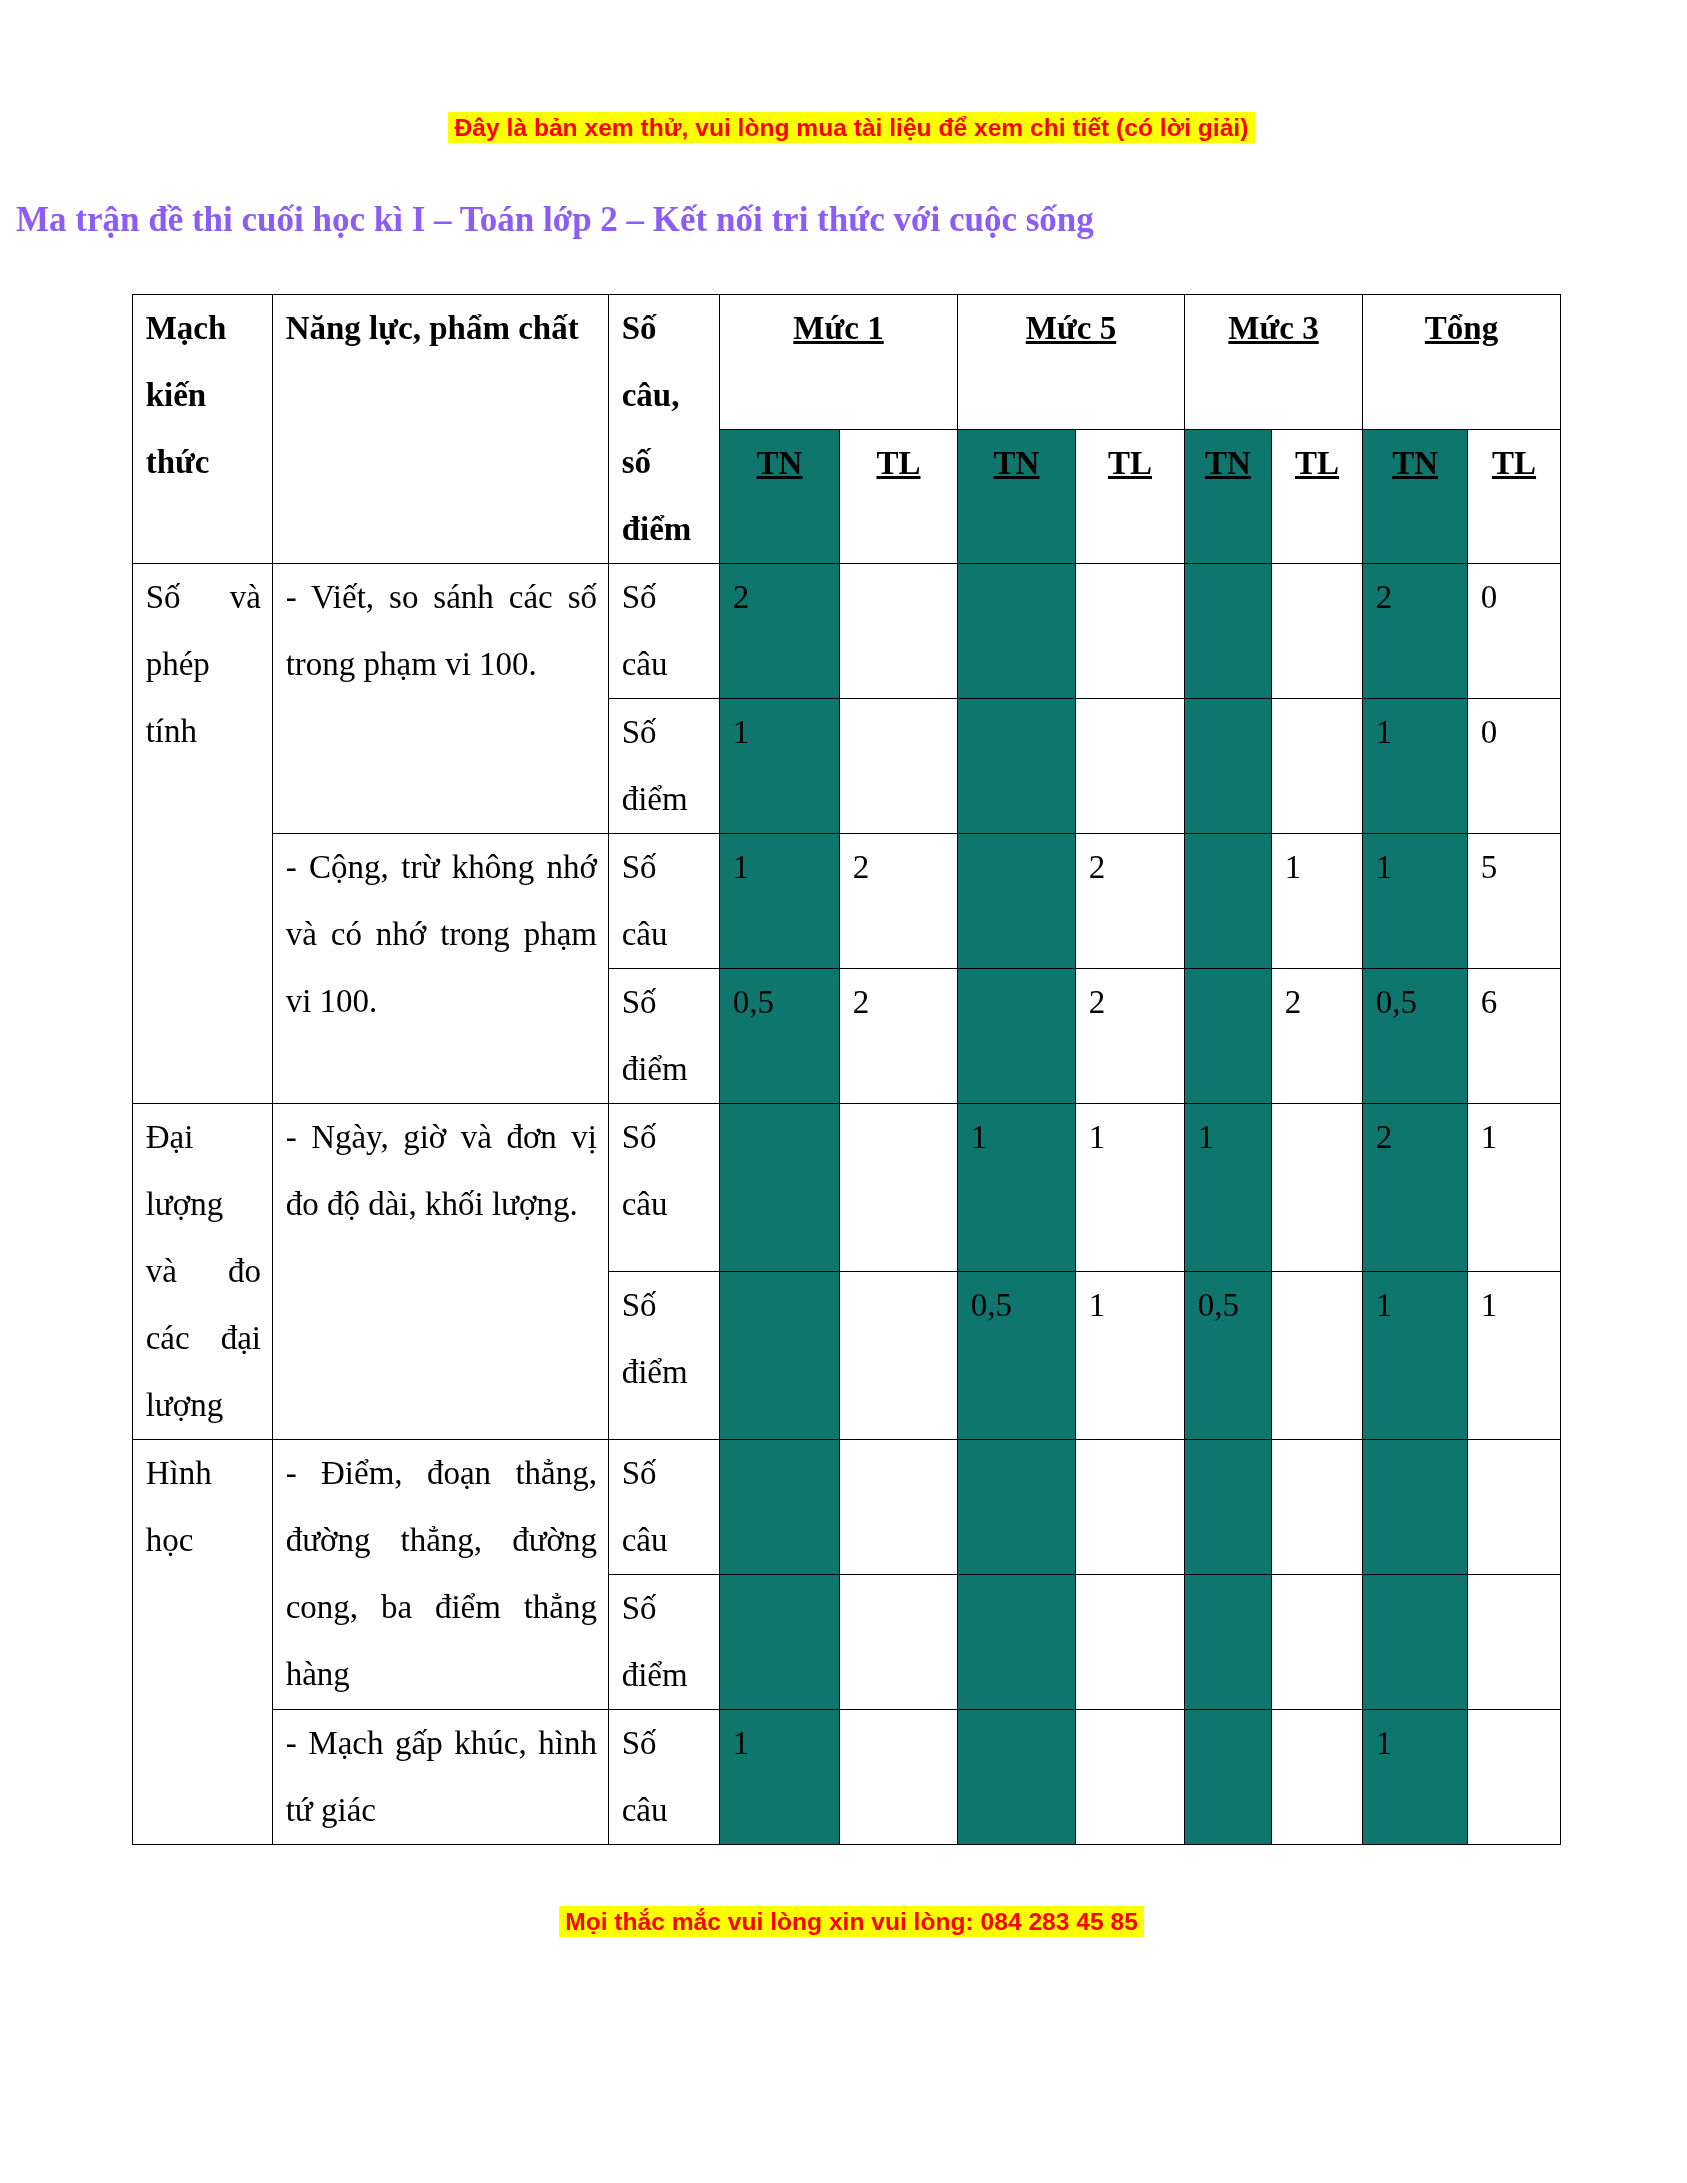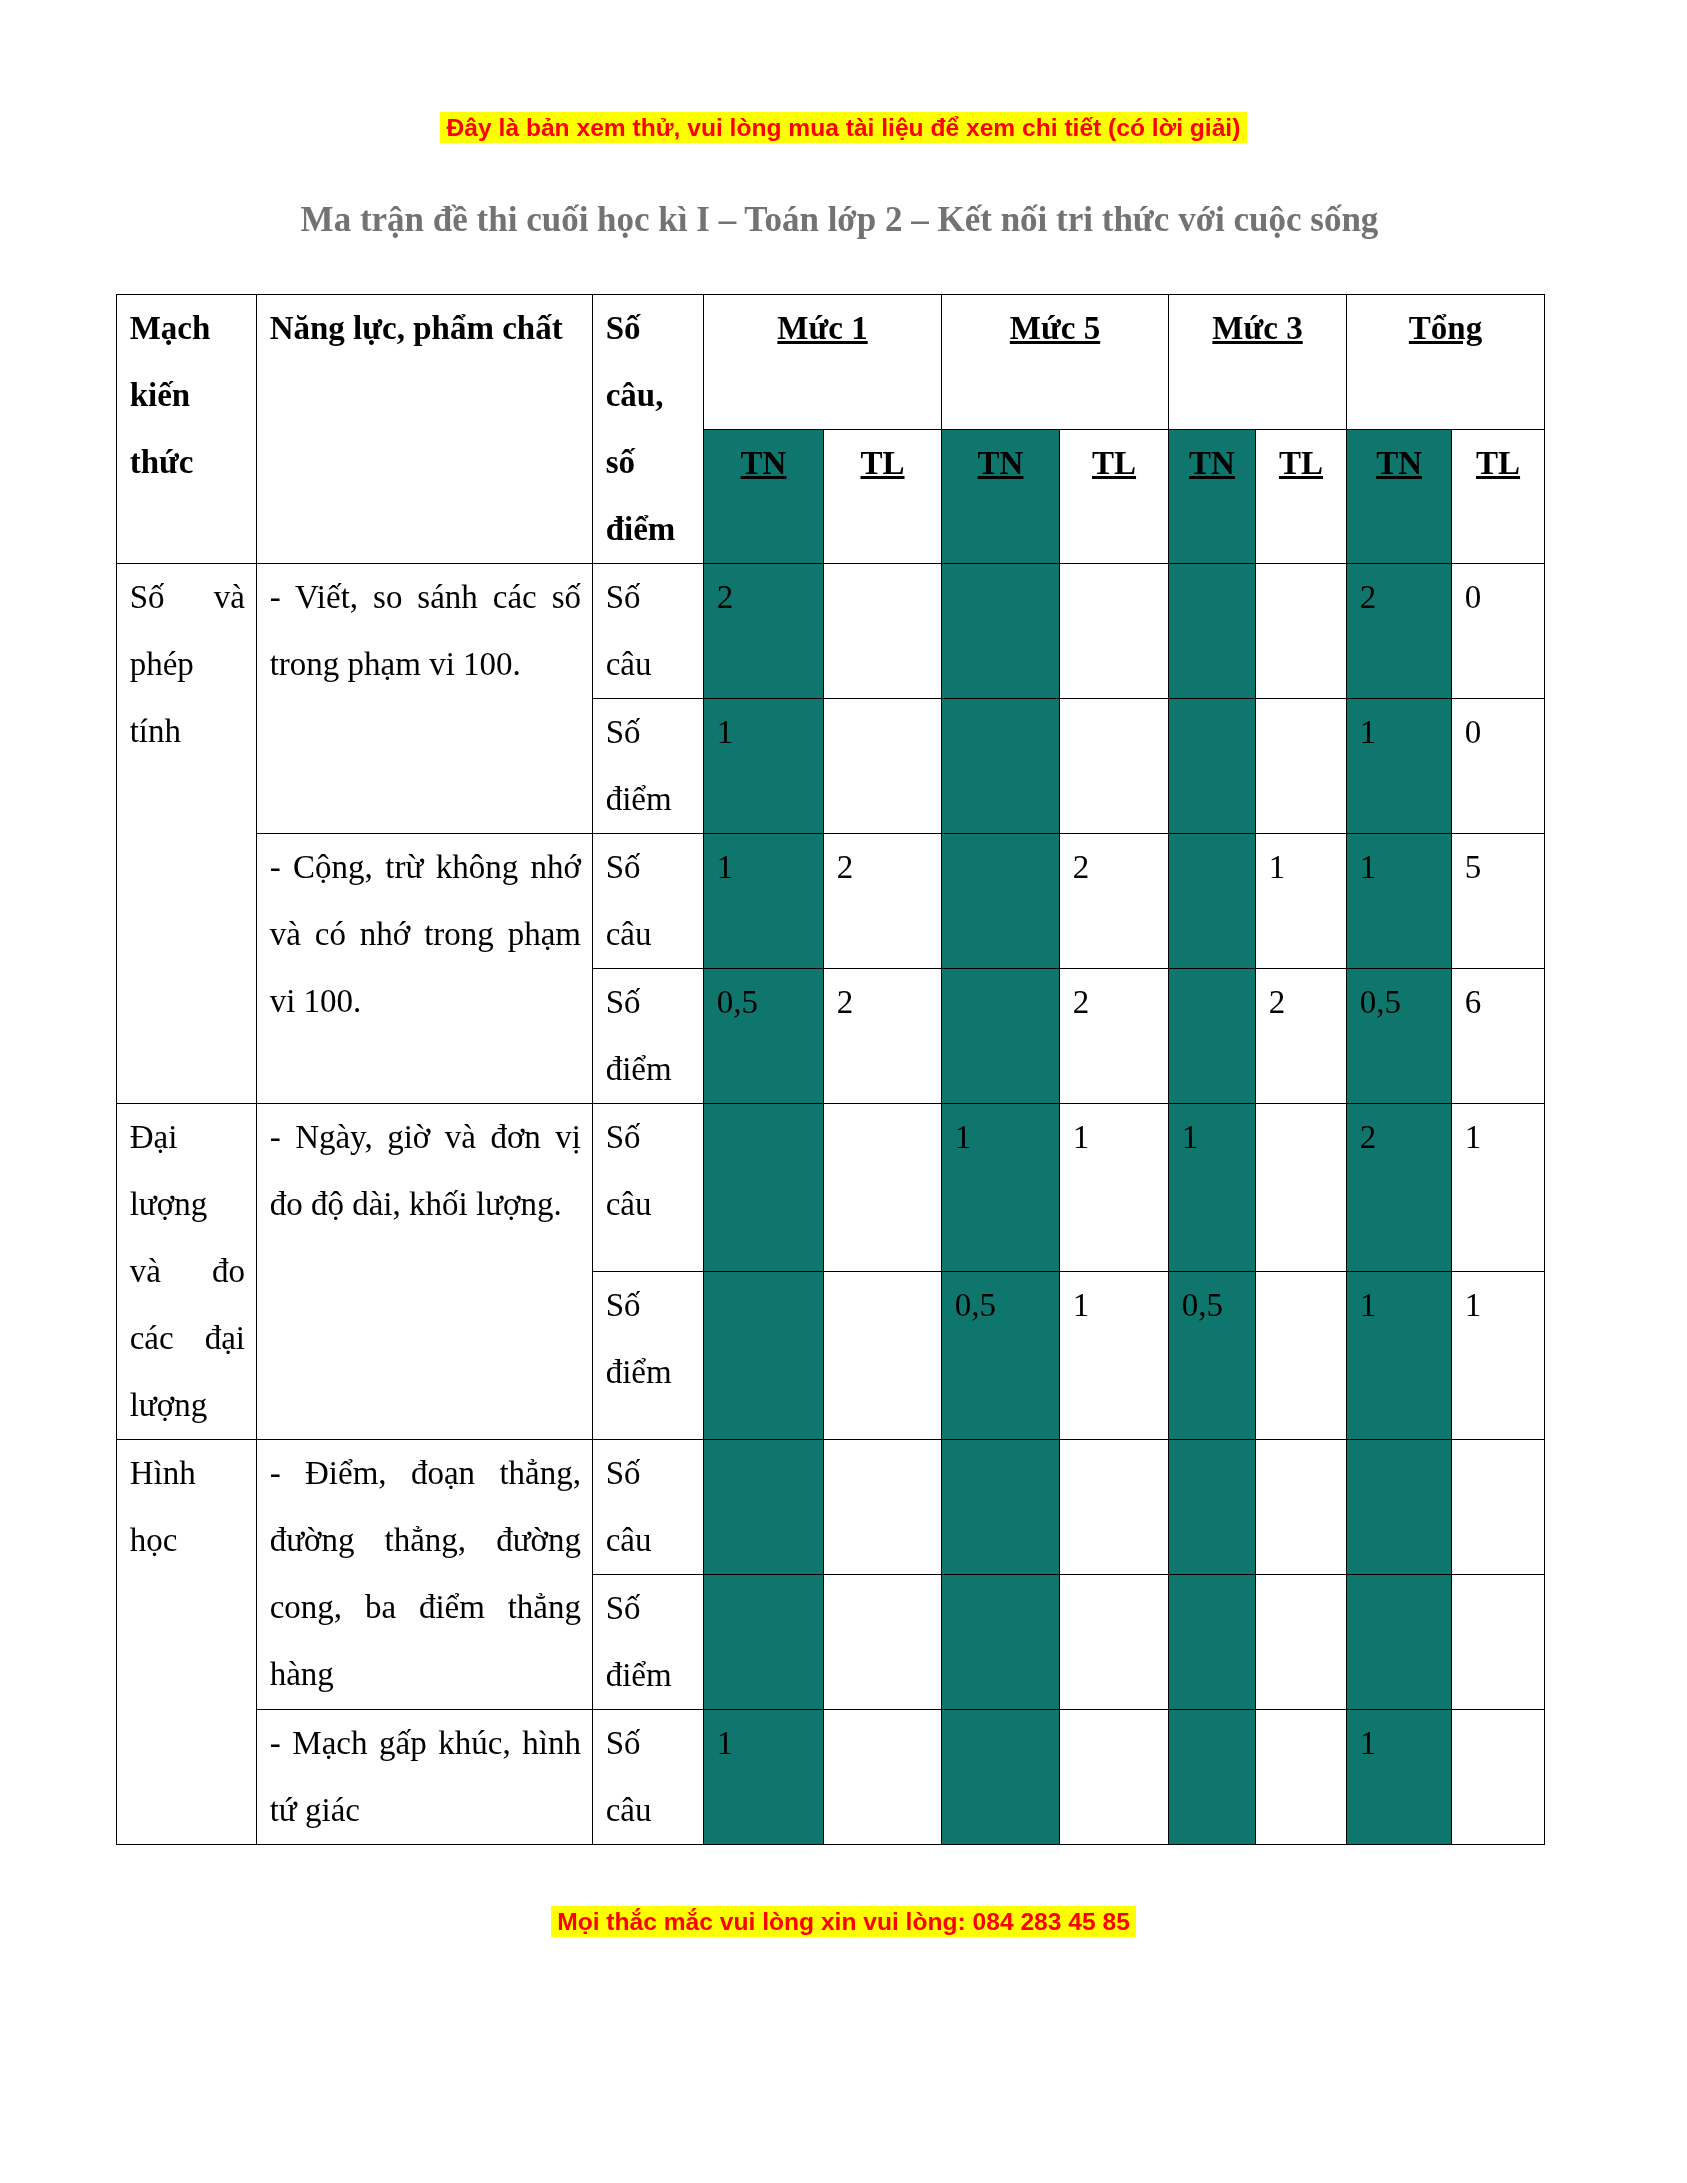--- a/index.html
+++ b/index.html
@@ -9,43 +9,44 @@
     background: #ffffff;
   }
   .page {
     position: relative;
     width: 1687px;
     height: 2183px;
     background: #ffffff;
     font-family: "Liberation Serif", serif;
     color: #000000;
     overflow: hidden;
+    padding-left: 16px;
   }
   .banner {
     text-align: center;
     font-family: "Liberation Sans", sans-serif;
     font-weight: bold;
     font-size: 24.6px;
     line-height: 35px;
   }
   .banner .hl {
     background: #ffff00;
     color: #ff0000;
     padding: 2.4px 6.4px;
   }
   .top-banner { padding-top: 110px; }
   .bottom-banner { margin-top: 59px; }
   .title {
     margin: 51px 8px 0 0;
-    text-align: center;
+    text-align: left;
     font-family: "Liberation Serif", serif;
     font-weight: bold;
     font-size: 35px;
     line-height: 48px;
-    color: #737373;
+    color: #8b5cf6;
   }
   table.matrix {
     border-collapse: collapse;
     table-layout: fixed;
     width: 1427px;
     margin-left: 116px;
     margin-top: 50px;
   }
   table.matrix th,
   table.matrix td {

